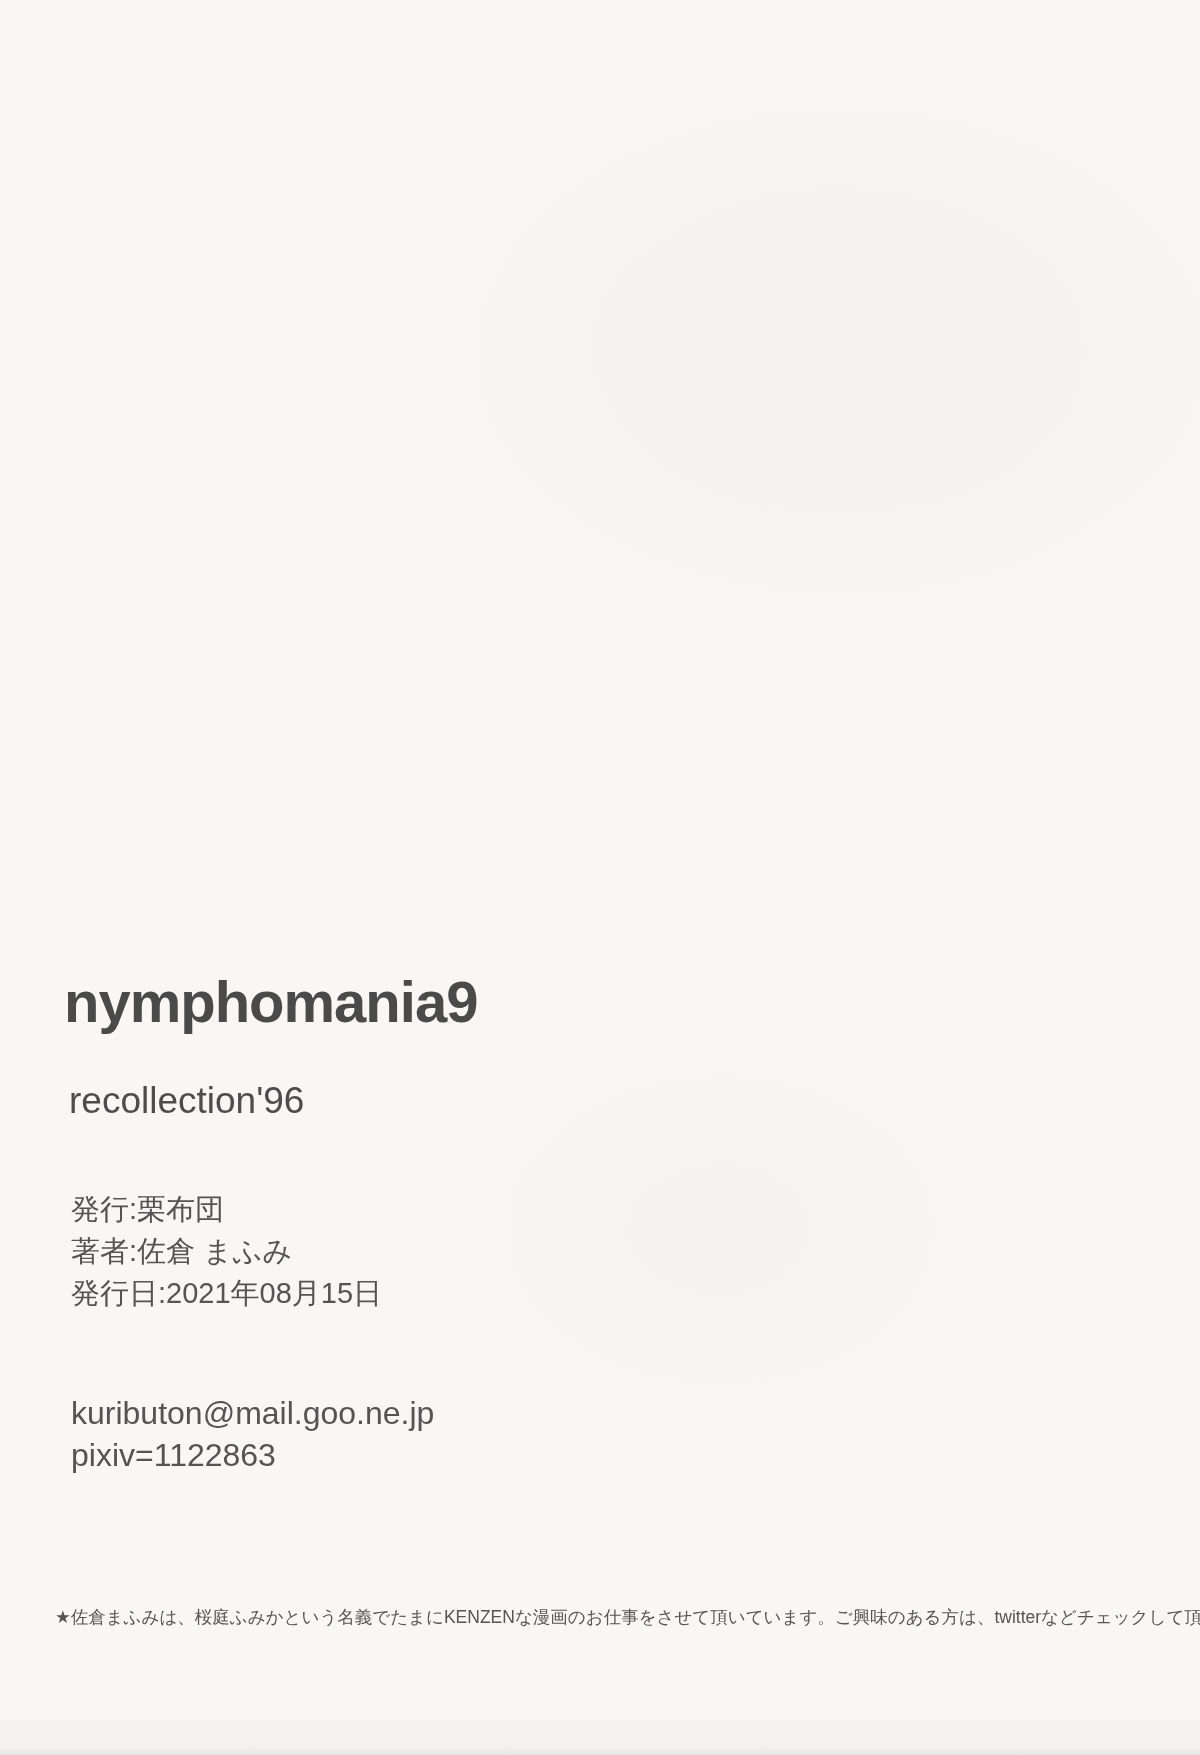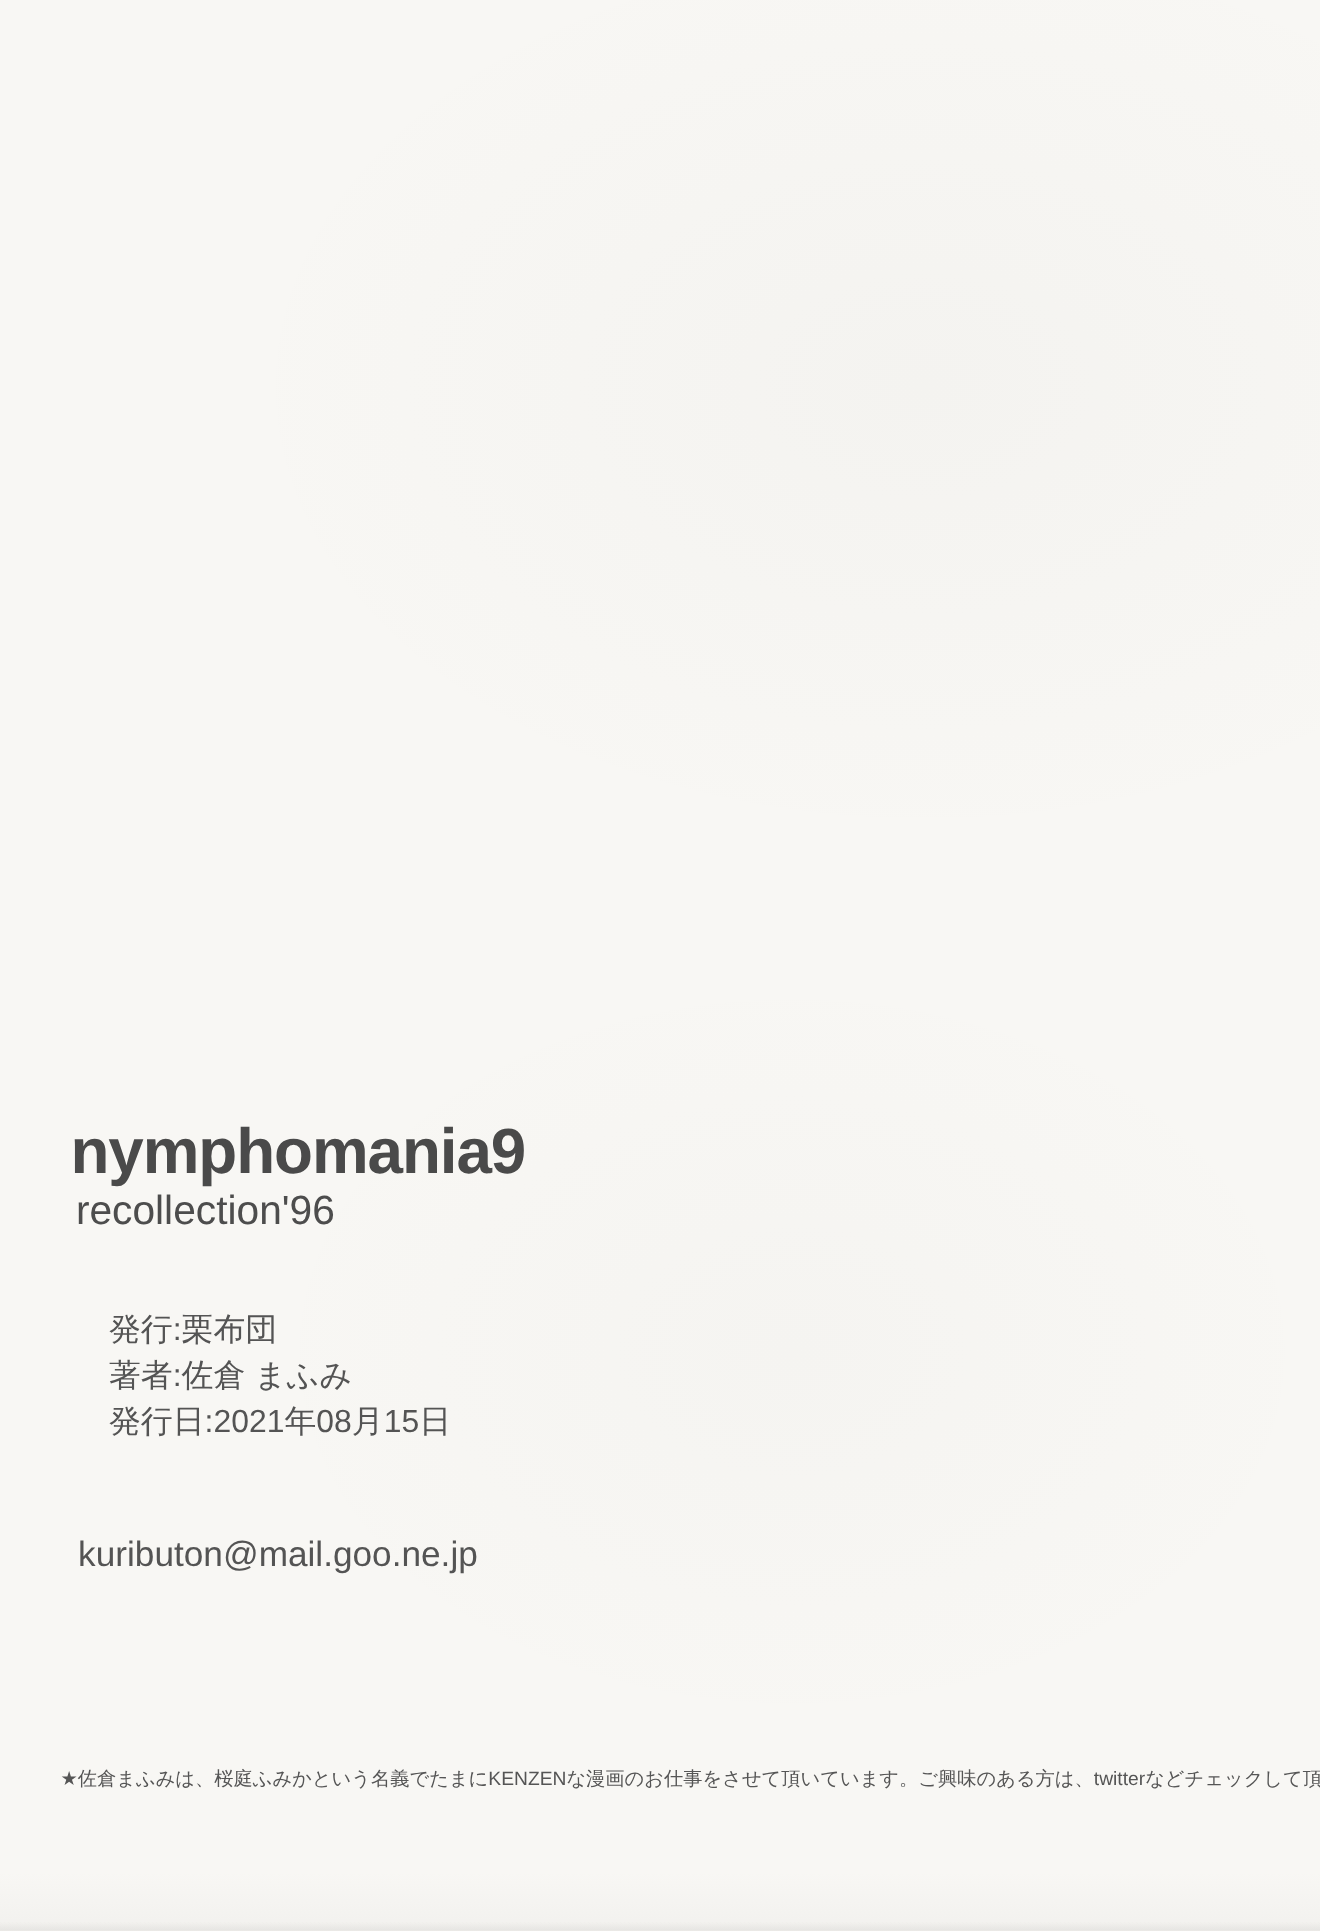--- a/index.html
+++ b/index.html
@@ -29,40 +29,38 @@
   }
   .title {
     position: absolute;
     left: 64px;
     top: 970px;
     font-size: 58px;
     line-height: 1.1;
     font-weight: bold;
     letter-spacing: -1px;
     color: #4a4a4a;
-    margin-top: 45px;
   }
   .subtitle {
     position: absolute;
     left: 69px;
     top: 1042px;
     font-size: 37px;
     line-height: 1.1;
     font-weight: normal;
     letter-spacing: 0px;
     color: #4d4d4d;
     margin-top: 39px;
   }
   .pub-block {
     position: absolute;
     left: 71px;
     top: 1188px;
     font-size: 29px;
     color: #545454;
-    margin-left: 28px;
   }
   .pub-block .line {
     height: 42px;
     line-height: 42px;
     white-space: pre;
   }
   .contact-block {
     position: absolute;
     left: 71px;
     top: 1392px;
@@ -95,19 +93,20 @@
   <div class="subtitle">recollection'96</div>
 
   <div class="pub-block">
     <div class="line">発行:栗布団</div>
     <div class="line">著者:佐倉 まふみ</div>
     <div class="line">発行日:2021年08月15日</div>
   </div>
 
   <div class="contact-block">
     <div class="line">kuributon@mail.goo.ne.jp</div>
+    <div class="line">pixiv=1122863</div>
   </div>
 
   <div class="footnote">★佐倉まふみは、桜庭ふみかという名義でたまにKENZENな漫画のお仕事をさせて頂いています。ご興味のある方は、twitterなどチェックして頂けると嬉しいです。</div>
 
   <div class="scan-edge"></div>
 
 </div>
 
 </body></html>

